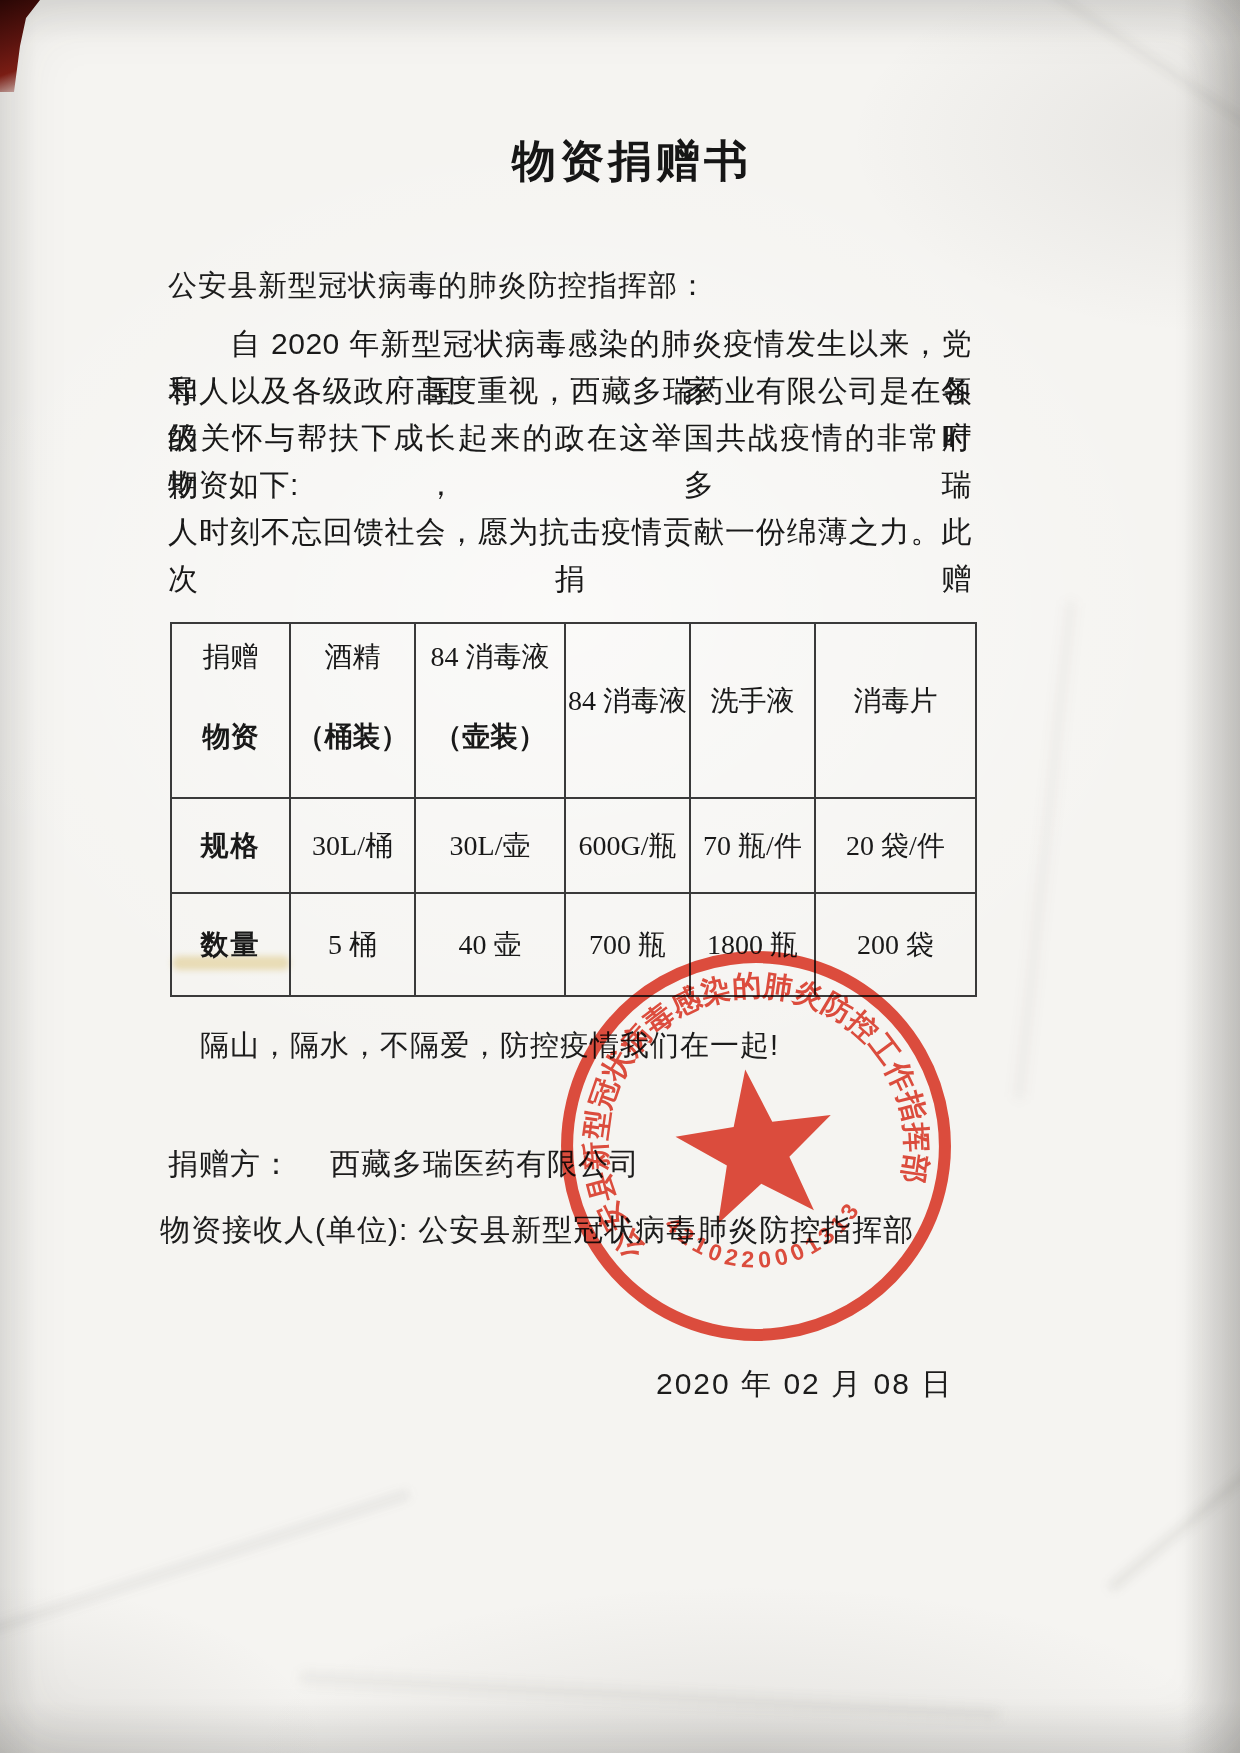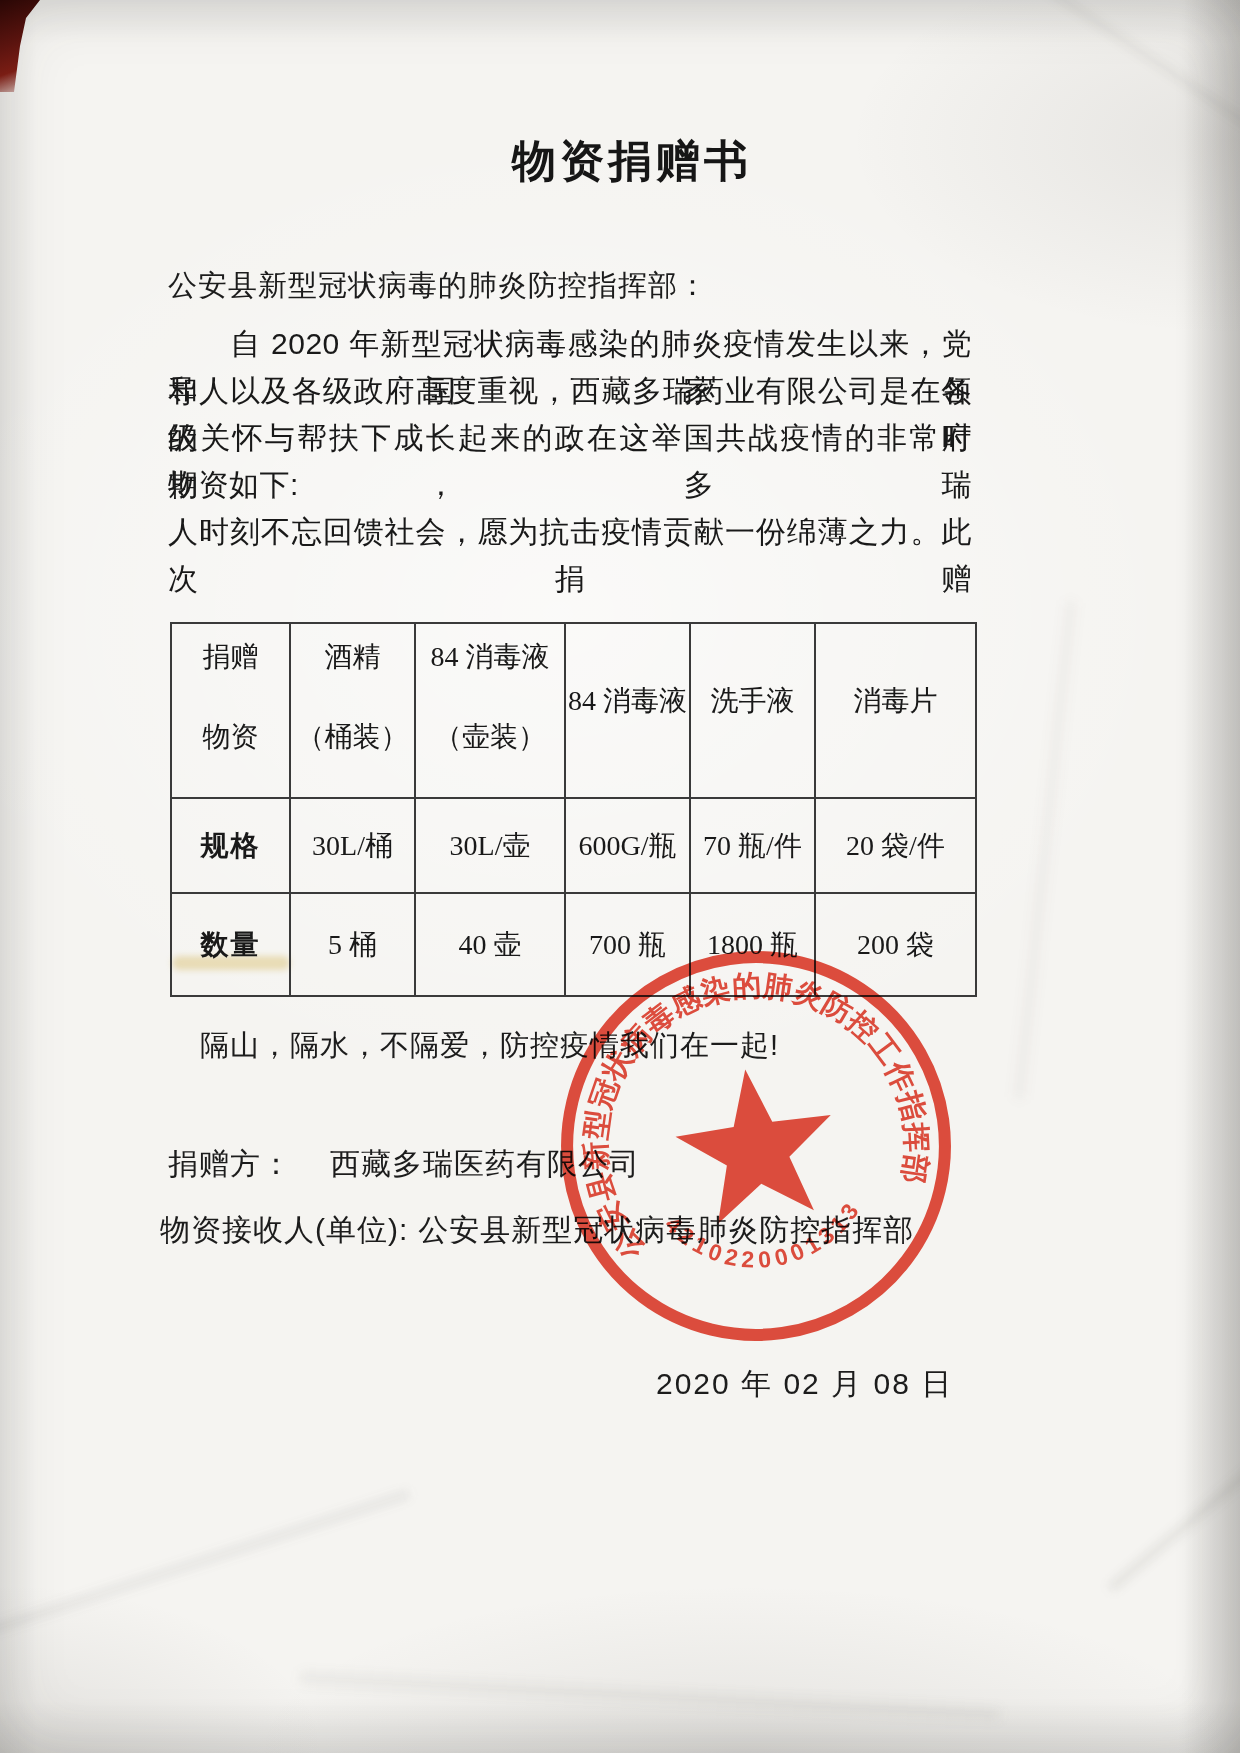--- a/index.html
+++ b/index.html
@@ -27,21 +27,21 @@
   .bline{height:47px;line-height:47px;letter-spacing:.5px;white-space:nowrap;}
   .bline.just{white-space:normal;text-align:justify;text-align-last:justify;}
   table.donation{
     position:absolute;left:170px;top:622px;border-collapse:collapse;table-layout:fixed;
     font-family:"Liberation Serif","DejaVu Serif",serif;font-size:28px;color:#191919;
   }
   table.donation td{border:2px solid #3a3a3a;text-align:center;padding:0;vertical-align:middle;}
   tr.hrow{height:175px;}
   tr.hrow td{vertical-align:top;margin-left:20px;}
   tr.hrow .l1{margin-top:14px;}
-  tr.hrow .l2{margin-top:42px;}
+  tr.hrow .l2{margin-top:42px;font-weight:bold;}
   tr.hrow td.single .l1{margin-top:58px;}
   tr.srow{height:95px;}
   tr.qrow{height:103px;}
   td.rowlabel{font-family:"Liberation Sans","DejaVu Sans",sans-serif;font-weight:600;letter-spacing:2px;}
   .slogan{position:absolute;left:200px;top:1026px;font-size:29px;letter-spacing:1px;}
   .donor{position:absolute;left:168px;top:1144px;font-size:30px;letter-spacing:1px;}
   .donor .val{margin-left:38px;}
   .receiver{position:absolute;left:160px;top:1210px;font-size:30px;letter-spacing:1px;}
   .receiver .val{margin-left:10px;}
   .dateline{position:absolute;left:656px;top:1364px;font-size:30px;letter-spacing:2px;}

